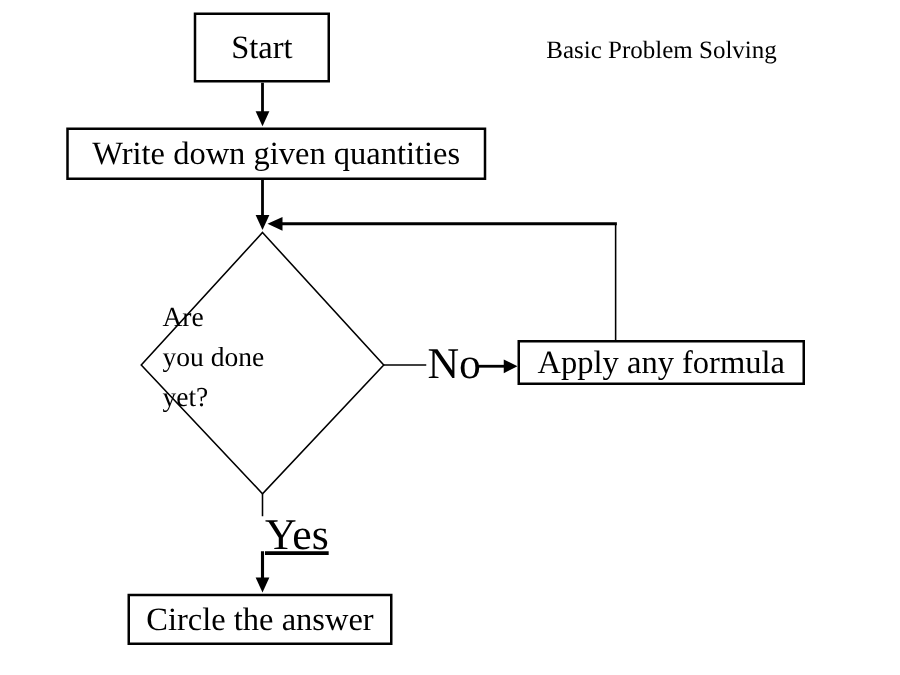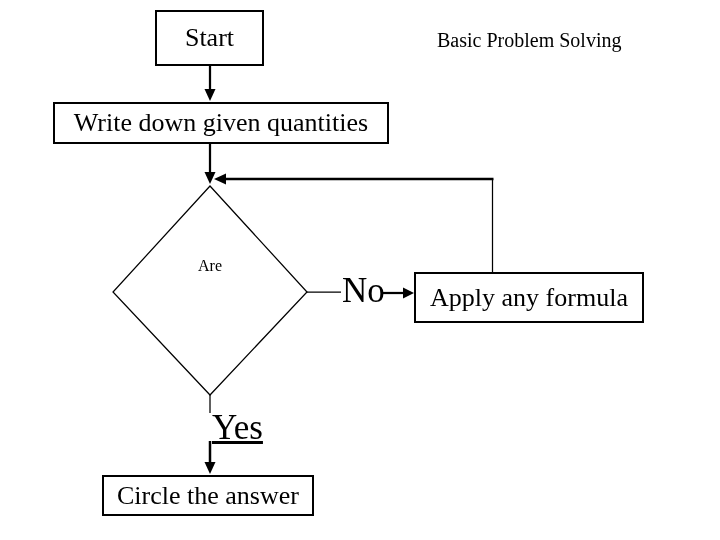--- a/index.html
+++ b/index.html
@@ -37,29 +37,28 @@
     border: 2px solid #000000;
     background: #ffffff;
     display: flex;
     align-items: center;
     justify-content: center;
     font-size: 26px;
     white-space: nowrap;
   }
   .node-start   { left: 155px; top: 10px;  width: 109px; height: 56px; }
   .node-write   { left: 53px;  top: 102px; width: 336px; height: 42px; }
-  .node-apply   { left: 414px; top: 272px; width: 230px; height: 51px; text-align: center; }
+  .node-apply   { left: 414px; top: 272px; width: 230px; height: 36px; text-align: center; }
   .node-circle  { left: 102px; top: 475px; width: 212px; height: 41px; text-align: right; }
   .decision-text {
     position: absolute;
     left: 130px;
-    top: 250px;
+    top: 238px;
     width: 160px;
-    text-align: center;
-    font-size: 16px;
+    font-size: 22px;
     line-height: 32px;
   }
   .edge-label {
     position: absolute;
     font-size: 35px;
     line-height: 32px;
     white-space: nowrap;
   }
   .edge-label-no  { left: 342px; top: 275px; }
   .edge-label-yes { left: 212px; top: 412px; text-decoration: underline; }
@@ -97,20 +96,22 @@
   <div class="node-box node-start">
     <span>Start</span>
   </div>
 
   <div class="node-box node-write">
     <span>Write down given quantities</span>
   </div>
 
   <div class="decision-text">
     <div>Are</div>
+    <div>you done</div>
+    <div>yet?</div>
   </div>
 
   <div class="edge-label edge-label-no">No</div>
 
   <div class="node-box node-apply">
     <span>Apply any formula</span>
   </div>
 
   <div class="edge-label edge-label-yes">Yes</div>
 

